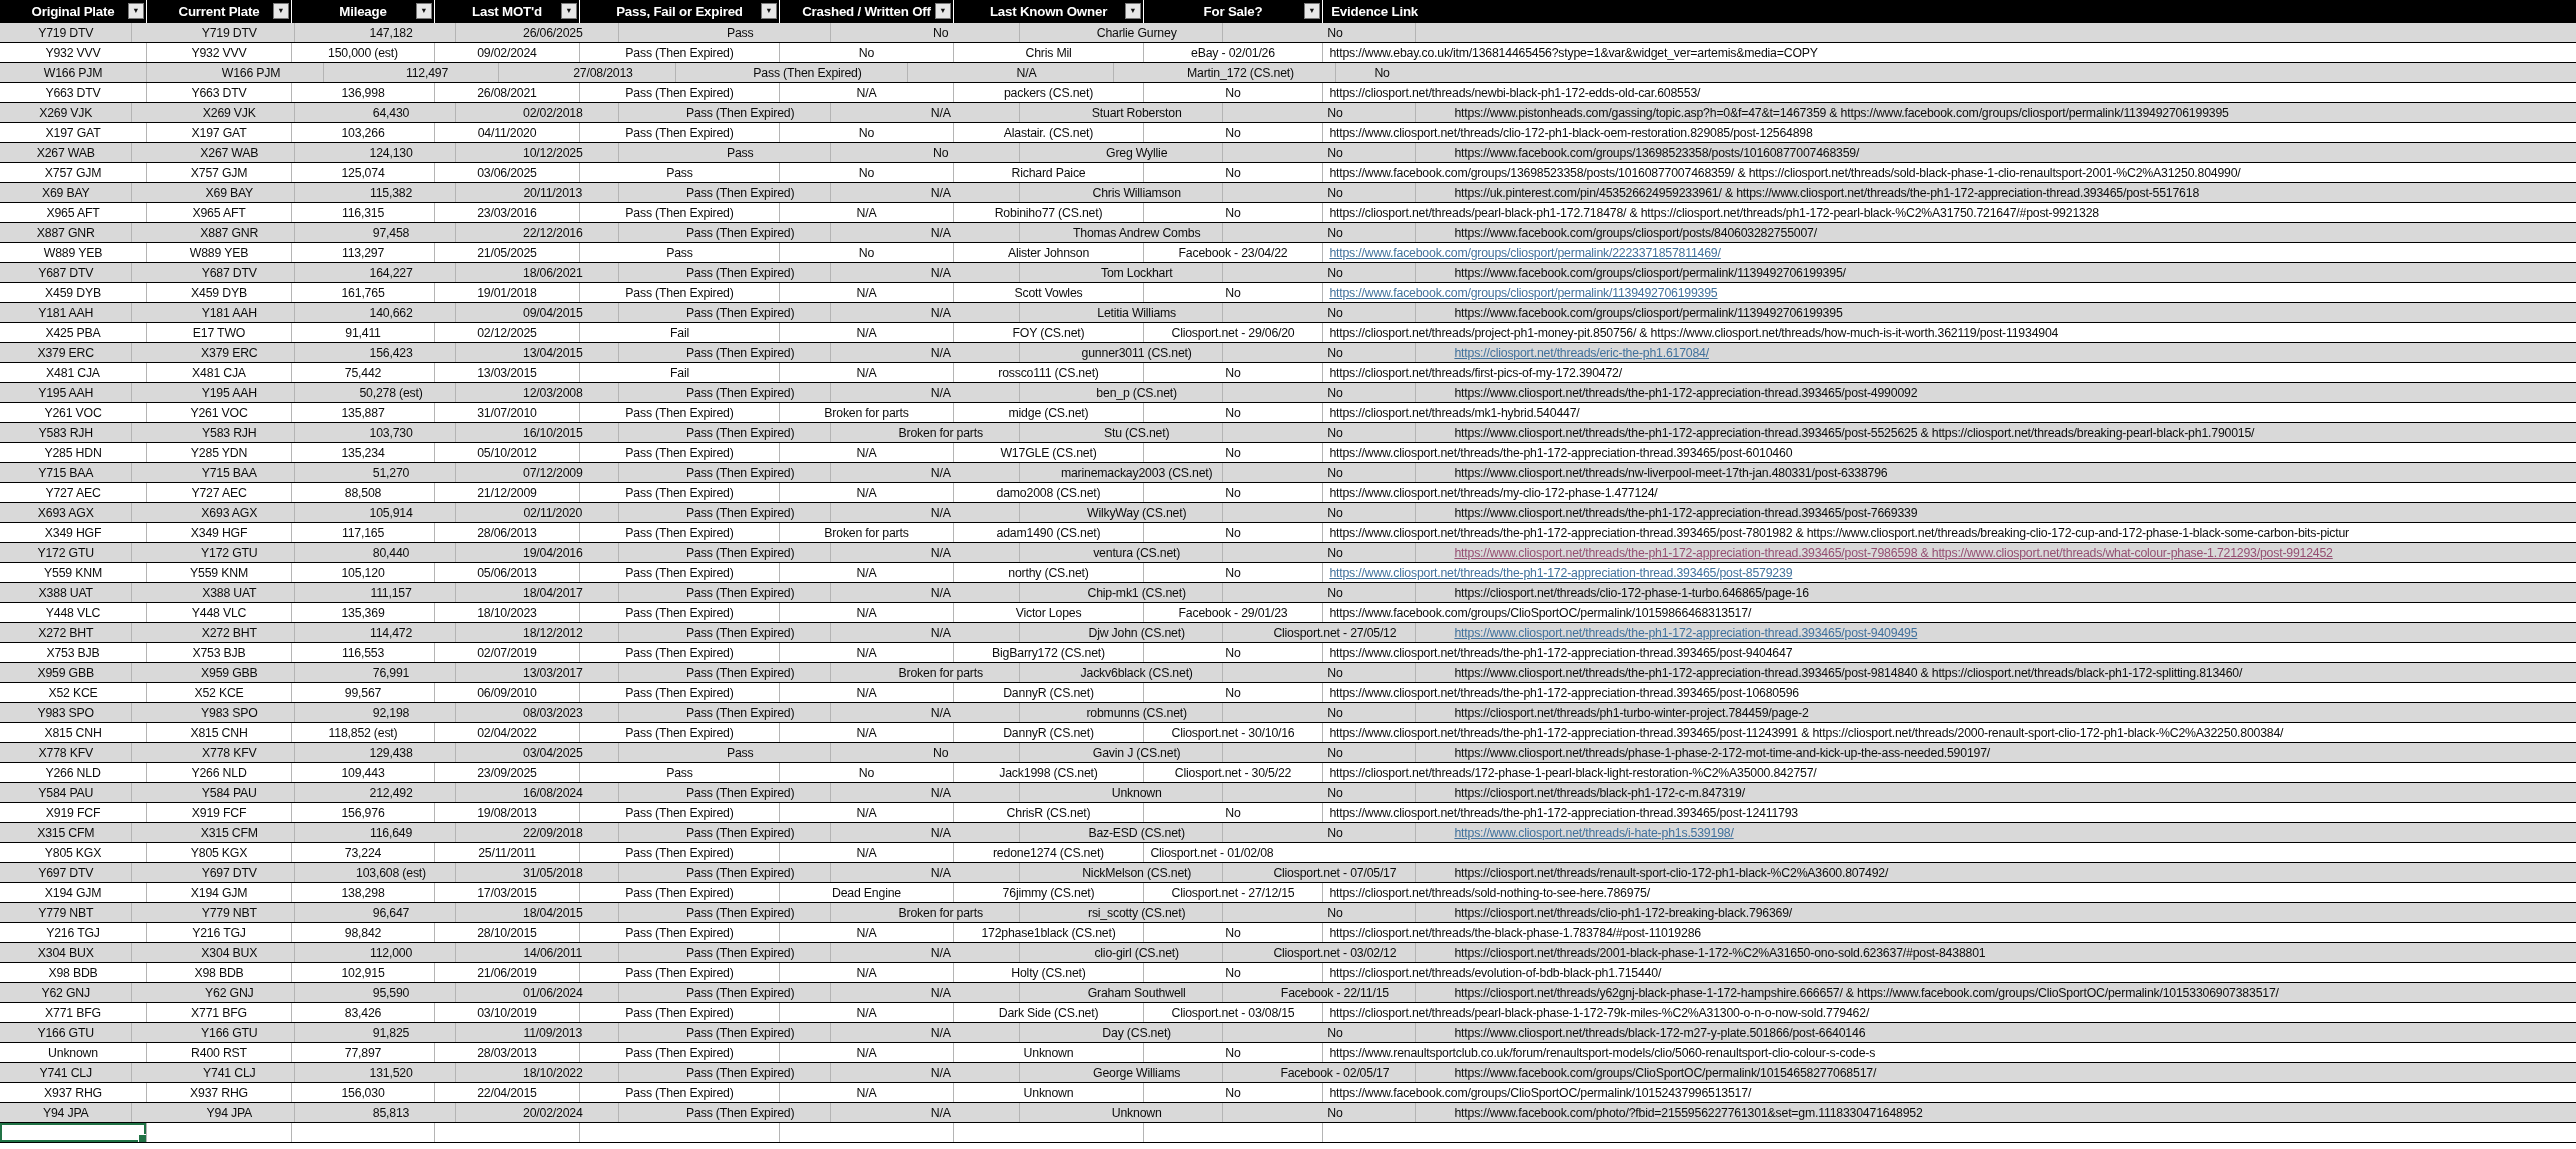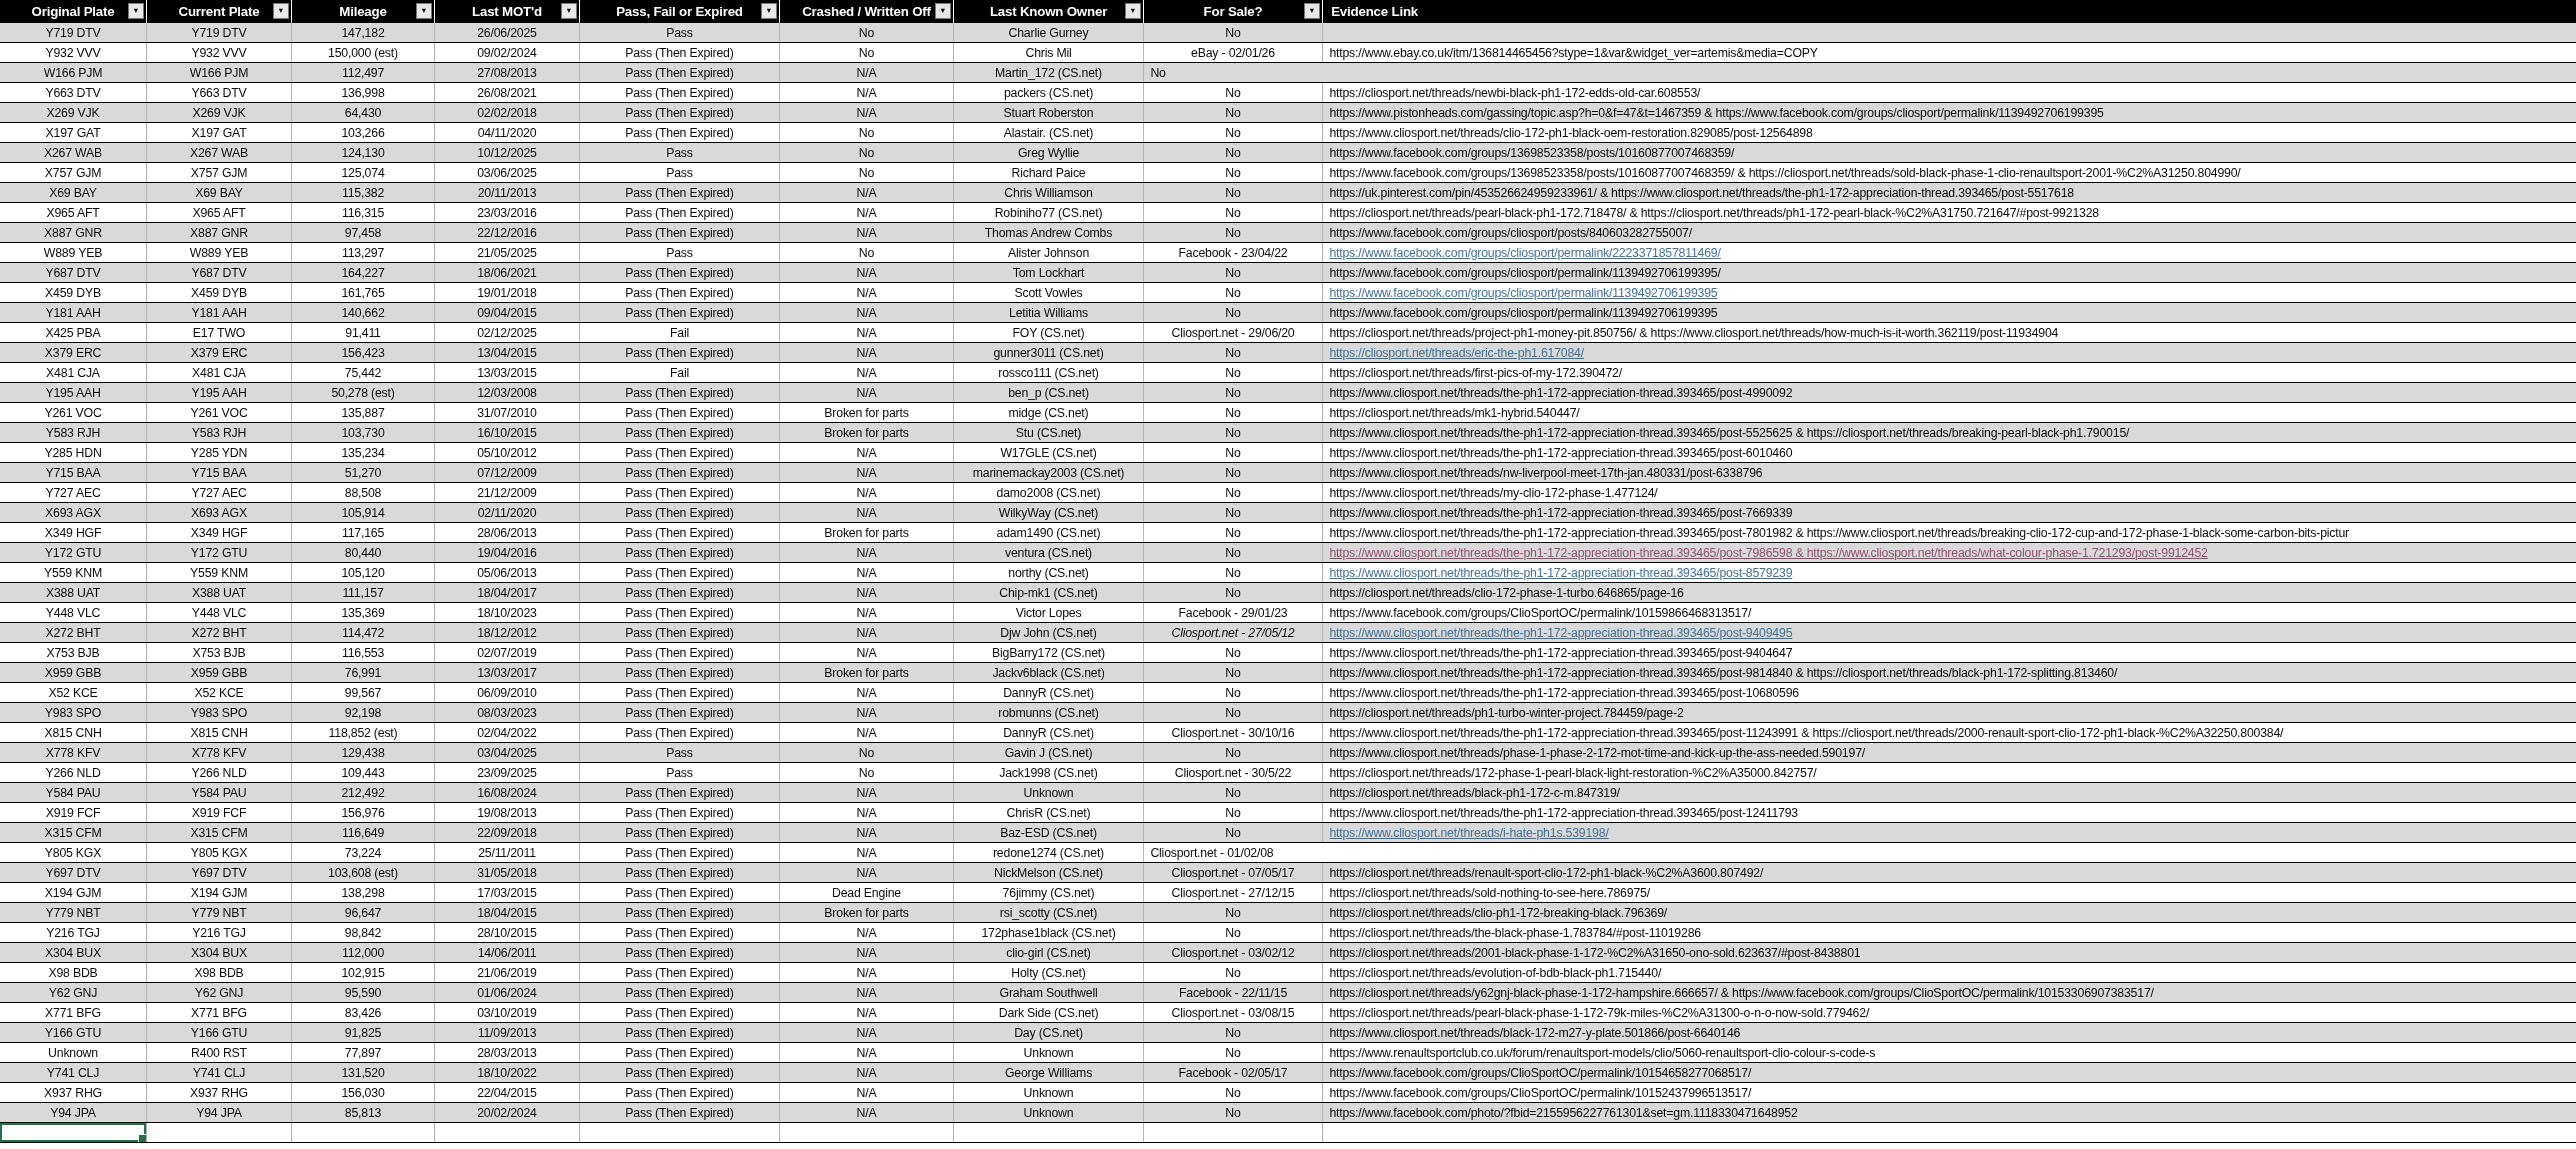--- a/index.html
+++ b/index.html
@@ -8,21 +8,21 @@
   .hrow{display:flex;height:23px;background:#000;}
   .hcell{position:relative;display:flex;align-items:center;justify-content:center;
          background:#000;color:#fff;font-weight:bold;font-size:13.3px;letter-spacing:-0.2px;
          box-sizing:border-box;border-right:1.8px solid #fff;white-space:nowrap;overflow:hidden;}
   .hcell:last-child{border-right:none;justify-content:flex-start;padding-left:8.2px;}
   .filter-btn{position:absolute;right:1.8px;top:2.7px;width:16.5px;height:16.5px;background:#e8e8e8;
          border:0.9px solid #7a7a7a;box-sizing:border-box;display:flex;align-items:center;
          justify-content:center;padding:0;cursor:pointer;}
   .filter-btn span{font-size:7.3px;color:#111;line-height:1;}
   .row{display:flex;height:20px;box-sizing:border-box;border-bottom:1.8px solid #000;background:#fff;}
-  .row.stripe{background:#d9d9d9;}
+  .row.stripe{background:#d9d9d9;gap:32px;}
   .cell{display:flex;align-items:center;justify-content:center;box-sizing:border-box;
         border-right:0.9px solid #b4b4b4;font-size:12.3px;letter-spacing:-0.2px;color:#0b0b0b;
         white-space:nowrap;overflow:hidden;height:100%;}
   .cell:last-child{border-right:none;justify-content:flex-start;padding-left:6.4px;}
   .cell.sel-cell{position:relative;}
   .sel-box{position:absolute;inset:0;border:2.3px solid #217346;box-sizing:border-box;}
   .sel-handle{position:absolute;right:-2.7px;bottom:-2.7px;width:6.4px;height:6.4px;background:#217346;border:0.9px solid #fff;}
   .ev-link{color:#41719c;text-decoration:underline;}
   .ev-visited{color:#954f72;text-decoration:underline;}
 </style>
@@ -964,21 +964,21 @@
         </div>
         <div class="cell" style="width: 200px;">
           <span>Pass (Then Expired)</span>
         </div>
         <div class="cell" style="width: 174px;">
           <span>N/A</span>
         </div>
         <div class="cell" style="width: 190px;">
           <span>Djw John (CS.net)</span>
         </div>
-        <div class="cell" style="width: 179px; font-style: italic;">
+        <div class="cell" style="width: 179px;">
           <span>Cliosport.net - 27/05/12</span>
         </div>
         <div class="cell" style="width: 1252px;">
           <span class="ev-link">https://www.cliosport.net/threads/the-ph1-172-appreciation-thread.393465/post-9409495</span>
         </div>
       </div>
       <div class="row">
         <div class="cell" style="width: 147px;">
           <span>X753 BJB</span>
         </div>

